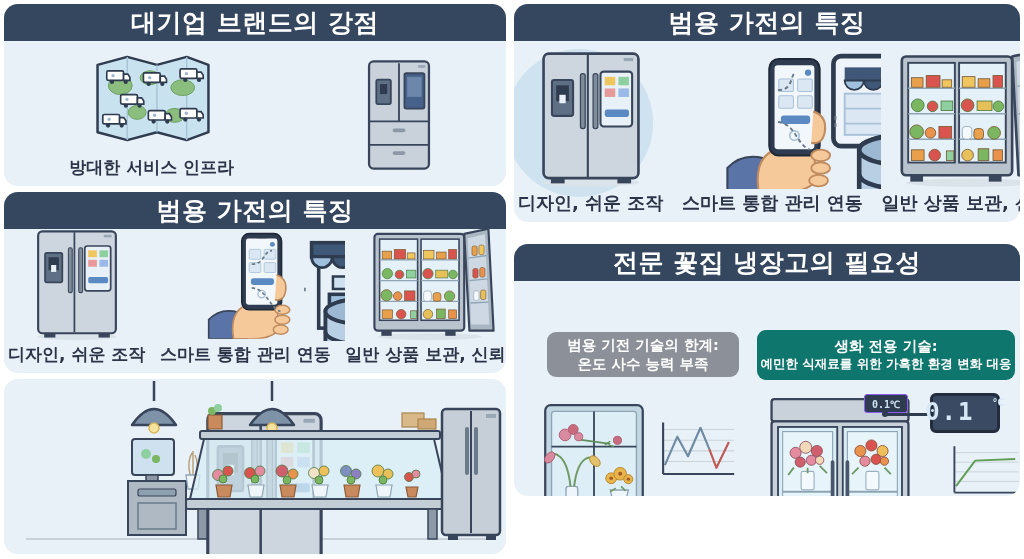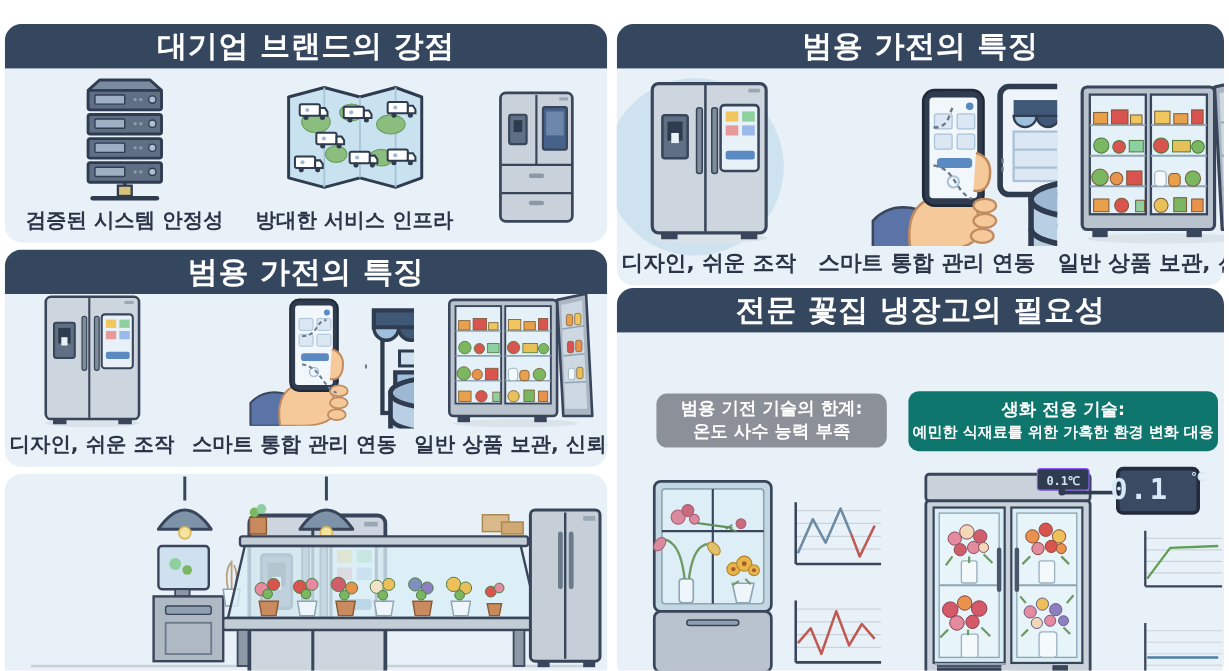--- a/index.html
+++ b/index.html
@@ -1,20 +1,20 @@
 <!DOCTYPE html>
 <html><head>
 <meta charset="utf-8">
 <style>
   html,body { margin:0; padding:0; background:#ffffff; }
   .page {
     position:relative; width:1024px; height:559px; background:#ffffff;
     font-family:"DejaVu Sans","Liberation Sans",sans-serif; overflow:hidden;
   }
-  .card { position:absolute; border-radius:14px; overflow:hidden; background:#e9f1f8;margin-top:16px; }
+  .card { position:absolute; border-radius:14px; overflow:hidden; background:#e9f1f8; }
   .card-header {
     height:37px; background:#35465f; color:#ffffff; display:flex;
     align-items:center; justify-content:center; font-weight:bold;
     font-size:25px; letter-spacing:0.5px;
   }
   .card-body { position:relative; width:100%; }
   .fig-row {
     display:flex; align-items:stretch; justify-content:space-around;
     padding:6px 4px 4px; box-sizing:border-box;
   }
@@ -370,28 +370,20 @@
   </defs>
 </svg>
 
 <div class="page">
 
   <div class="card" style="left:4px; top:4px; width:502px; height:182px;">
     <div class="card-header">
       <span>대기업 브랜드의 강점</span>
     </div>
     <div class="card-body fig-row" style="height:145px;">
-      <div class="figure">
-        <div class="icon-box">
-          <svg width="98" height="110">
-              <use href="#server-stack"></use>
-            </svg>
-        </div>
-        <div class="caption">검증된 시스템 안정성</div>
-      </div>
       <div class="figure">
         <div class="icon-box">
           <svg width="132" height="104">
               <use href="#delivery-map"></use>
             </svg>
         </div>
         <div class="caption">방대한 서비스 인프라</div>
       </div>
       <div class="figure">
         <div class="icon-box">
@@ -556,21 +548,21 @@
         <div class="icon-box">
           <svg width="160" height="140">
               <use href="#fridge-open"></use>
             </svg>
         </div>
         <div class="caption big">일반 상품 보관, 신뢰성</div>
       </div>
     </div>
   </div>
 
-  <div class="card" style="left:514px; top:224px; width:506px; height:326px;">
+  <div class="card" style="left:514px; top:244px; width:506px; height:252px;">
     <div class="card-header">
       <span>전문 꽃집 냉장고의 필요성</span>
     </div>
     <div class="card-body" style="height:289px;">
 
       <div class="badge badge-gray">
         <span class="l1">범용 기전 기술의 한계:</span>
         <span class="l2">온도 사수 능력 부족</span>
       </div>
       <div class="badge badge-navy">

